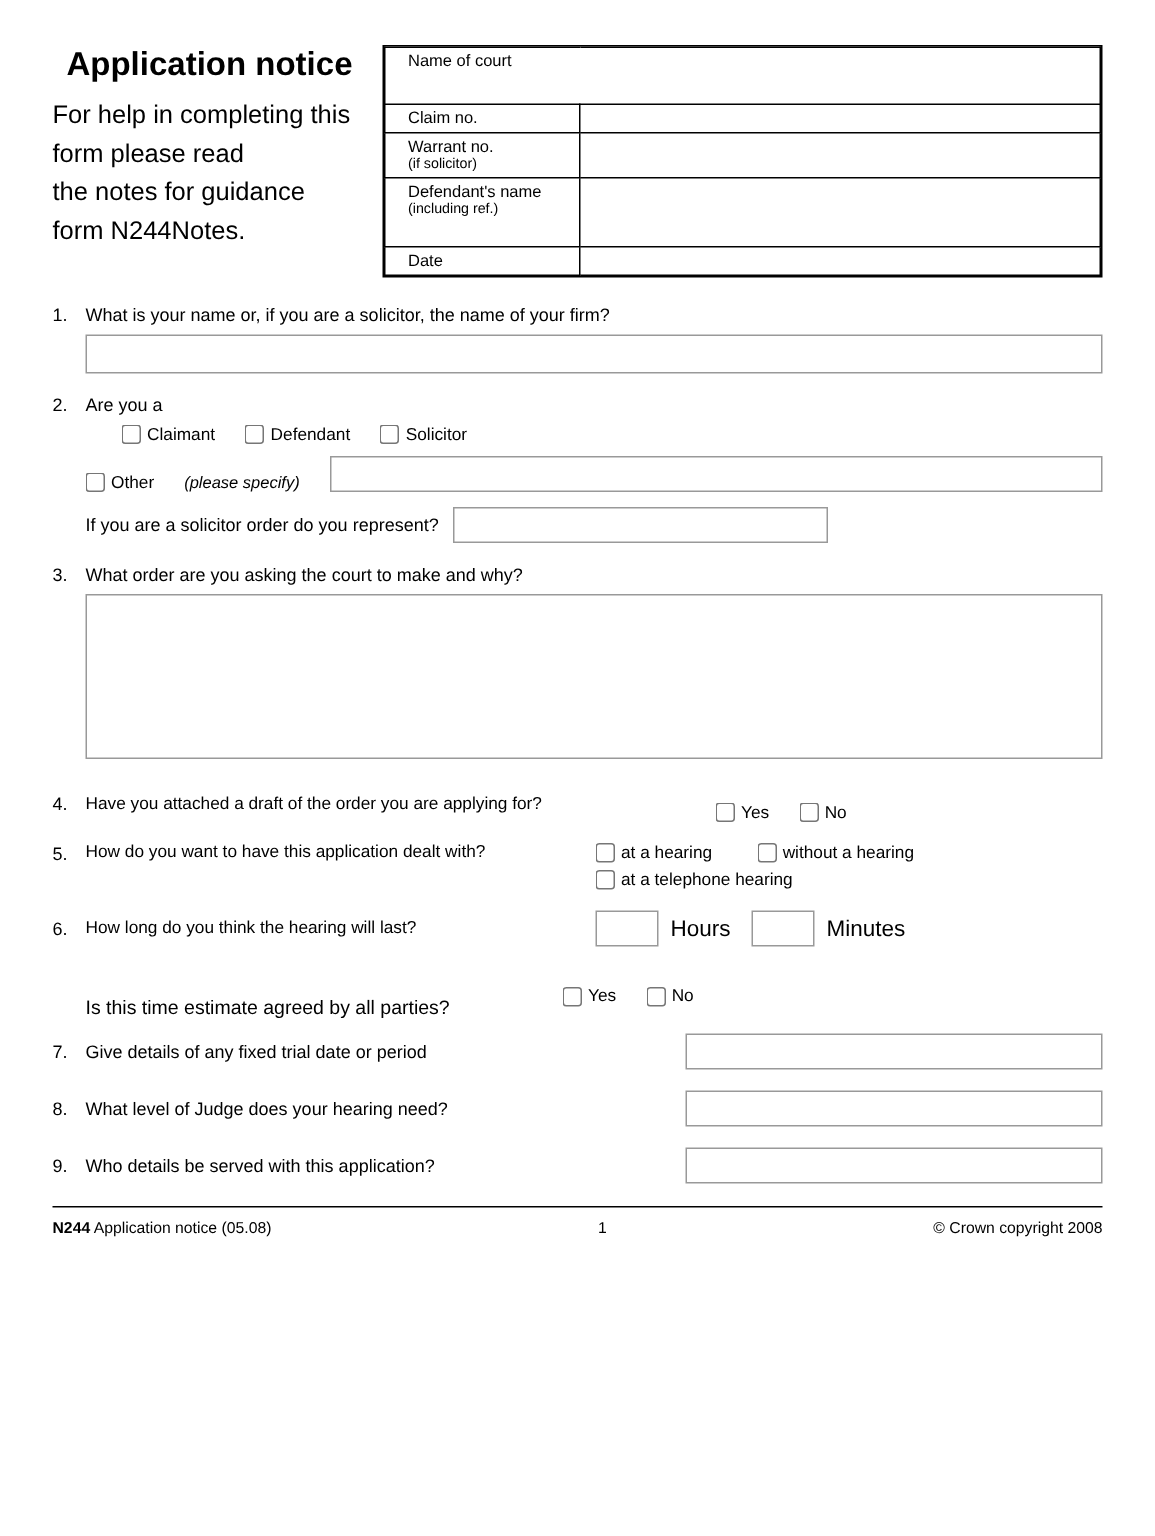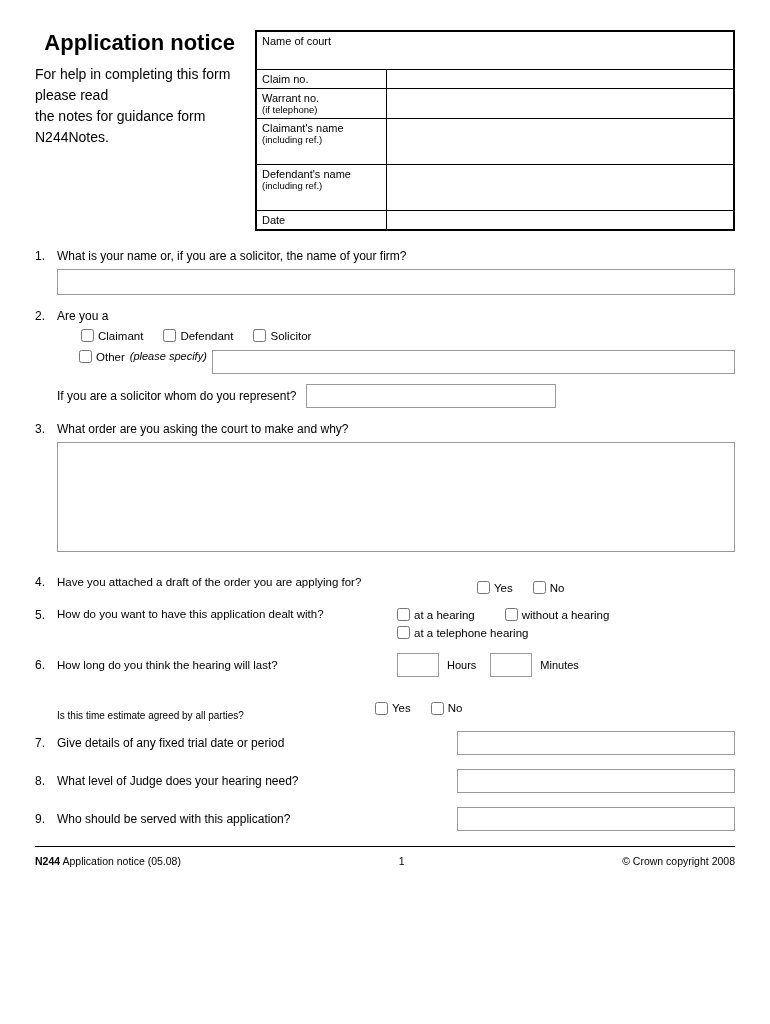--- a/index.html
+++ b/index.html
@@ -14,21 +14,21 @@
     }
 
     .page-title {
       font-size: 22px;
       font-weight: bold;
       margin-bottom: 8px;
       text-align: right;
     }
 
     .intro-text {
-      font-size: 14px;
+      font-size: 17px;
       line-height: 1.5;
       margin-bottom: 10px;
     }
 
     .top-section {
       display: flex;
       gap: 20px;
       margin-bottom: 18px;
     }
 
@@ -41,21 +41,21 @@
       border: 1px solid #000;
     }
 
     .court-table {
       width: 100%;
       border-collapse: collapse;
     }
 
     .court-table td {
       border: 1px solid #000;
-      padding: 3px 5px;
+      padding: 3px 15px;
       font-size: 11px;
       vertical-align: top;
     }
 
     .court-table .label-cell {
       width: 130px;
       background: #fff;
     }
 
     .court-table .value-cell {
@@ -134,24 +134,23 @@
       margin: 0;
     }
 
     .italic-label {
       font-style: italic;
       font-size: 11px;
     }
 
     .other-row {
       display: flex;
-      align-items: flex-start;
-      gap: 5px;
+      align-items: flex-end;
+      gap: 20px;
       margin-top: 8px;
-      margin-left: 22px;
     }
 
     .other-input {
       flex: 1;
       height: 24px;
       border: 1px solid #999;
       padding: 2px 4px;
       font-size: 11.5px;
     }
 
@@ -225,21 +224,21 @@
 
     .footer-bold {
       font-weight: bold;
     }
 
     .q6-block {
       margin-bottom: 10px;
     }
 
     .inline-label {
-      font-size: 11px;
+      font-size: 15px;
       margin-right: 6px;
     }
 
     .q-row-inline {
       display: flex;
       align-items: center;
       margin-bottom: 10px;
     }
 
     .q-row-inline .q-text {
@@ -271,28 +270,21 @@
           <tr class="court-name-row">
         <td class="label-cell" colspan="2">Name of court</td>
       </tr>
       <tr>
         <td class="label-cell">Claim no.</td>
         <td class="value-cell"></td>
       </tr>
       <tr>
         <td class="label-cell">
           <span>Warrant no.</span>
-          <span class="small-label">(if telephone)</span>
-        </td>
-        <td class="value-cell"></td>
-      </tr>
-      <tr class="claimant-row">
-        <td class="label-cell">
-          <span>Claimant's name</span>
-          <span class="small-label">(including ref.)</span>
+          <span class="small-label">(if solicitor)</span>
         </td>
         <td class="value-cell"></td>
       </tr>
       <tr class="defendant-row">
         <td class="label-cell">
           <span>Defendant's name</span>
           <span class="small-label">(including ref.)</span>
         </td>
         <td class="value-cell"></td>
       </tr>
@@ -338,21 +330,21 @@
         <label class="checkbox-item">
           <input type="checkbox" style="">
           <span>Other</span>
         </label>
         <span class="italic-label">(please specify)</span>
         <input type="text" class="other-input" style="">
       </div>
     </div>
   </div>
   <div class="solicitor-row">
-    <span>If you are a solicitor whom do you represent?</span>
+    <span>If you are a solicitor order do you represent?</span>
     <input type="text" class="solicitor-input" style="">
   </div>
 </div>
 
 <div class="section">
   <div class="question-row">
     <span class="q-number">3.</span>
     <div class="q-text">
       <span>What order are you asking the court to make and why?</span>
       <textarea class="textarea-large" style=""></textarea>
@@ -407,21 +399,21 @@
     <span class="q-number">6.</span>
     <span style="flex:0 0 340px; font-size:11.5px;">How long do you think the hearing will last?</span>
     <div class="hours-minutes">
       <input type="text" class="small-input" style="">
       <span class="inline-label">Hours</span>
       <input type="text" class="small-input" style="">
       <span class="inline-label">Minutes</span>
     </div>
   </div>
   <div style="display:flex; align-items:center; margin-left:22px;">
-    <span style="flex:0 0 318px; font-size:10px;margin-top:27px;">Is this time estimate agreed by all parties?</span>
+    <span style="flex:0 0 318px; font-size:13px;margin-top:27px;">Is this time estimate agreed by all parties?</span>
     <div class="checkbox-group">
       <label class="checkbox-item">
         <input type="checkbox" style="">
         <span>Yes</span>
       </label>
       <label class="checkbox-item">
         <input type="checkbox" style="">
         <span>No</span>
       </label>
     </div>
@@ -440,21 +432,21 @@
   <div class="q-row-inline">
     <span class="q-number">8.</span>
     <span class="q-text">What level of Judge does your hearing need?</span>
     <input type="text" class="right-input" style="">
   </div>
 </div>
 
 <div class="section">
   <div class="q-row-inline">
     <span class="q-number">9.</span>
-    <span class="q-text">Who should be served with this application?</span>
+    <span class="q-text">Who details be served with this application?</span>
     <input type="text" class="right-input" style="">
   </div>
 </div>
 
 <hr class="divider">
 <div class="footer">
   <div>
     <span class="footer-bold">N244</span>
     <span>Application notice (05.08)</span>
   </div>

